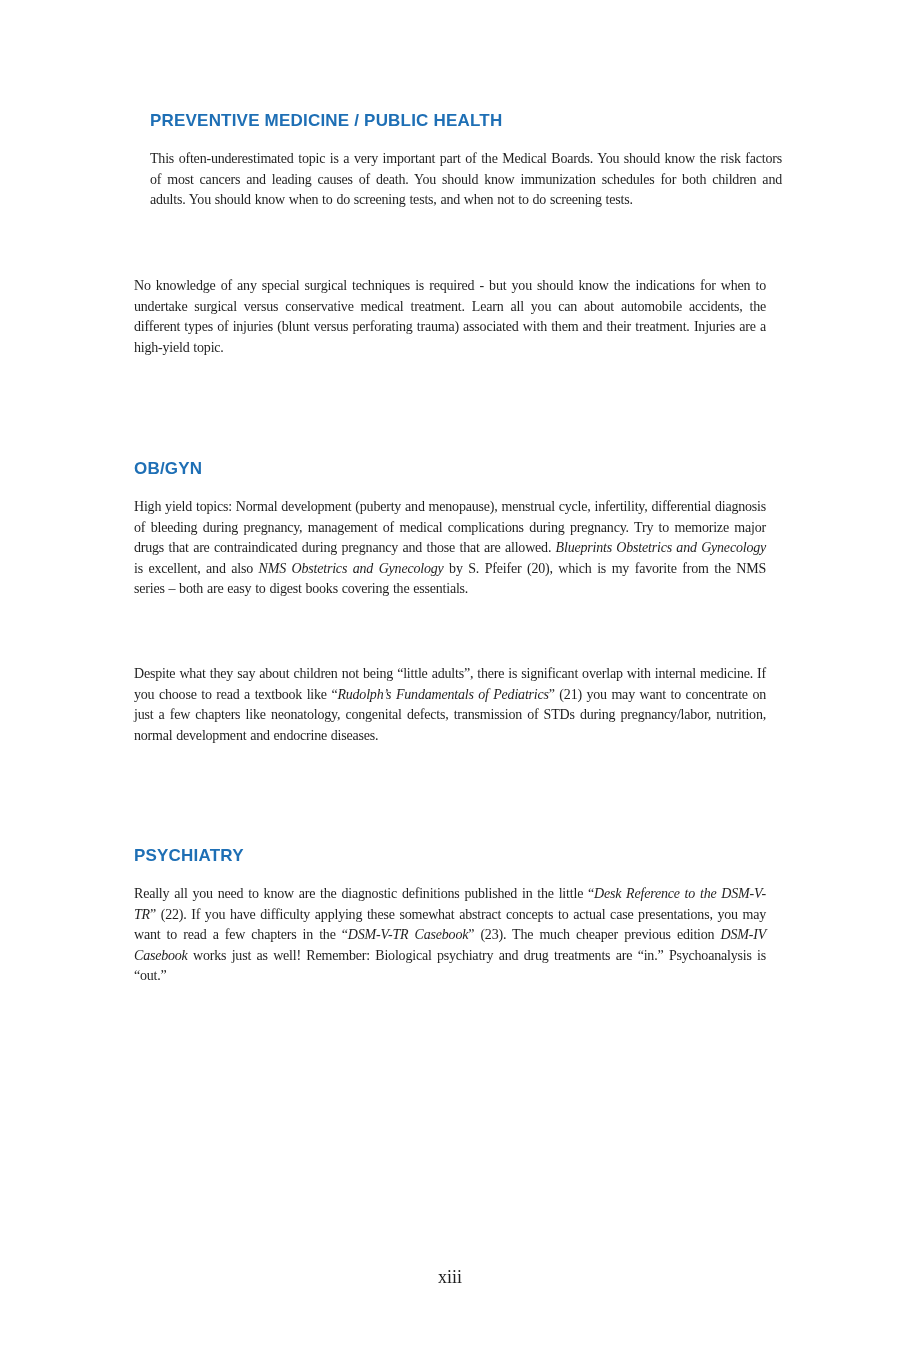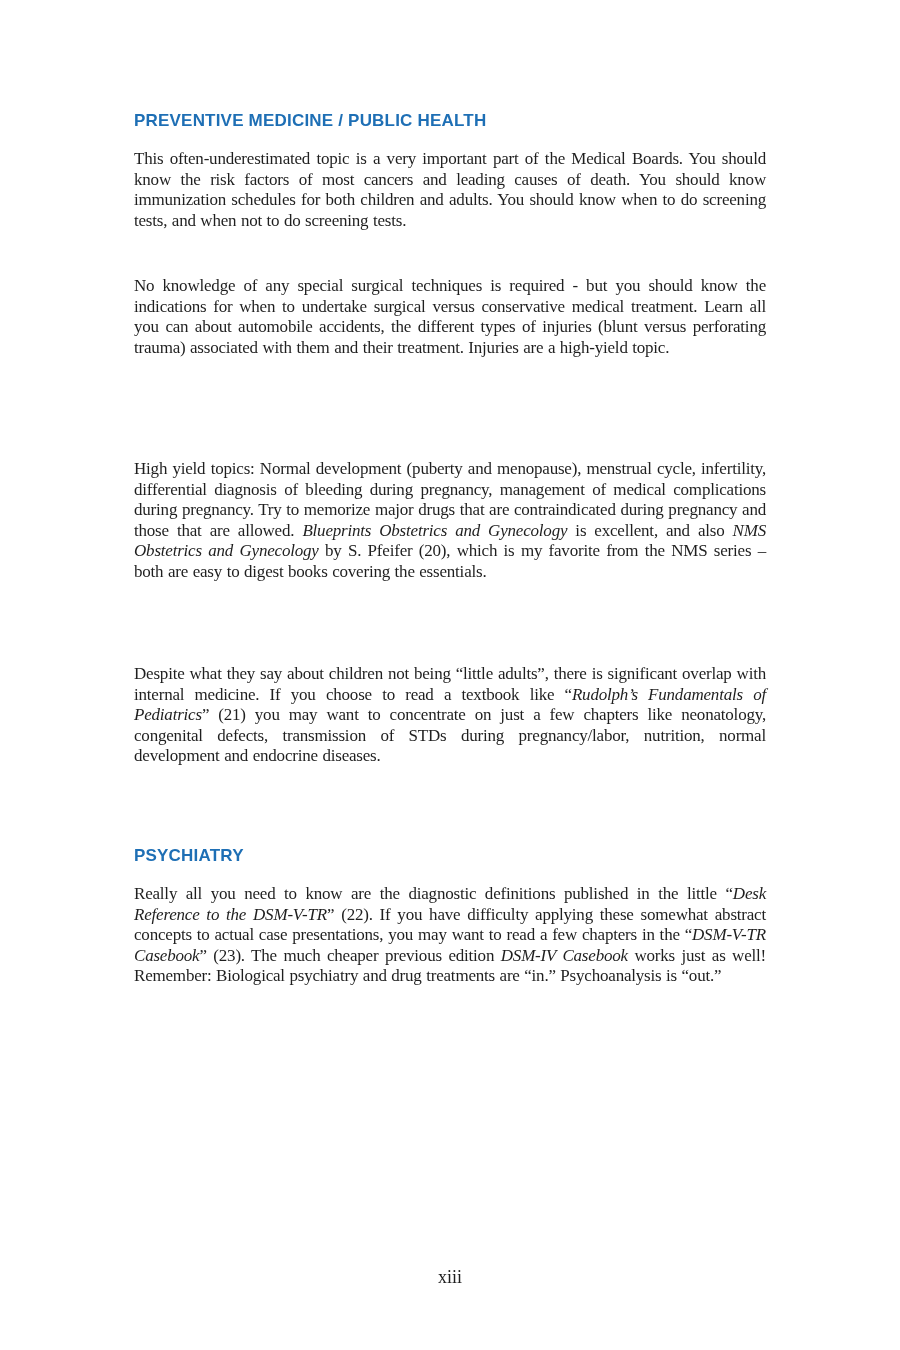--- a/index.html
+++ b/index.html
@@ -20,60 +20,61 @@
     margin: 0 0 18px 0;
     font-family: "Liberation Sans", sans-serif;
     font-weight: 700;
     font-size: 17px;
     line-height: 20px;
     letter-spacing: 0.2px;
     color: var(--heading-color, #1e6fb5);
   }
   .doc-section p {
     margin: 0;
-    font-size: 17px;
+    font-size: 14px;
     line-height: 20.5px;
     letter-spacing: -0.2px;
     word-spacing: 0.5px;
     color: var(--body-color, #1f1f1f);
     text-align: justify;
   }
   .doc-section p i { }
   .page-number {
     position: absolute;
     top: 1266px;
     left: 0;
     width: 900px;
     text-align: center;
     font-size: 18px;
     line-height: 22px;
     color: var(--body-color, #1f1f1f);
     font-family: Liberation Serif, serif;
   }
-  .section-preventive { top: 111px; }
+  .section-preventive { top: 111px; margin-left: 16px; }
   .section-surgery    { top: 276px; }
   .section-obgyn      { top: 459px; }
   .section-pediatrics { top: 664px; }
   .section-psychiatry { top: 846px; }
 </style>
 </head>
 <body>
 
 <main>
 
   <section class="doc-section section-preventive">
     <h2>PREVENTIVE MEDICINE / PUBLIC HEALTH</h2>
     <p><span>This often-underestimated topic is a very important part of the Medical Boards. You should know the risk factors of most cancers and leading causes of death. You should know immunization schedules for both children and adults. You should know when to do screening tests, and when not to do screening tests.</span></p>
   </section>
 
   <section class="doc-section section-surgery">
     <p><span>No knowledge of any special surgical techniques is required - but you should know the indications for when to undertake surgical versus conservative medical treatment. Learn all you can about automobile accidents, the different types of injuries (blunt versus perforating trauma) associated with them and their treatment. Injuries are a high-yield topic.</span></p>
   </section>
 
   <section class="doc-section section-obgyn">
+    <h2>OB/GYN</h2>
     <p><span>High yield topics: Normal development (puberty and menopause), menstrual cycle, infertility, differential diagnosis of bleeding during pregnancy, management of medical complications during pregnancy. Try to memorize major drugs that are contraindicated during pregnancy and those that are allowed. </span><i>Blueprints Obstetrics and Gynecology</i><span> is excellent, and also </span><i>NMS Obstetrics and Gynecology</i><span> by S. Pfeifer (20), which is my favorite from the NMS series – both are easy to digest books covering the essentials.</span></p>
   </section>
 
   <section class="doc-section section-pediatrics">
     <p><span>Despite what they say about children not being “little adults”, there is significant overlap with internal medicine. If you choose to read a textbook like “</span><i>Rudolph’s Fundamentals of Pediatrics</i><span>” (21) you may want to concentrate on just a few chapters like neonatology, congenital defects, transmission of STDs during pregnancy/labor, nutrition, normal development and endocrine diseases.</span></p>
   </section>
 
   <section class="doc-section section-psychiatry">
     <h2>PSYCHIATRY</h2>
     <p><span>Really all you need to know are the diagnostic definitions published in the little “</span><i>Desk Reference to the DSM-V-TR</i><span>” (22). If you have difficulty applying these somewhat abstract concepts to actual case presentations, you may want to read a few chapters in the “</span><i>DSM-V-TR Casebook</i><span>” (23). The much cheaper previous edition </span><i>DSM-IV Casebook</i><span> works just as well! Remember: Biological psychiatry and drug treatments are “in.” Psychoanalysis is “out.”</span></p>

